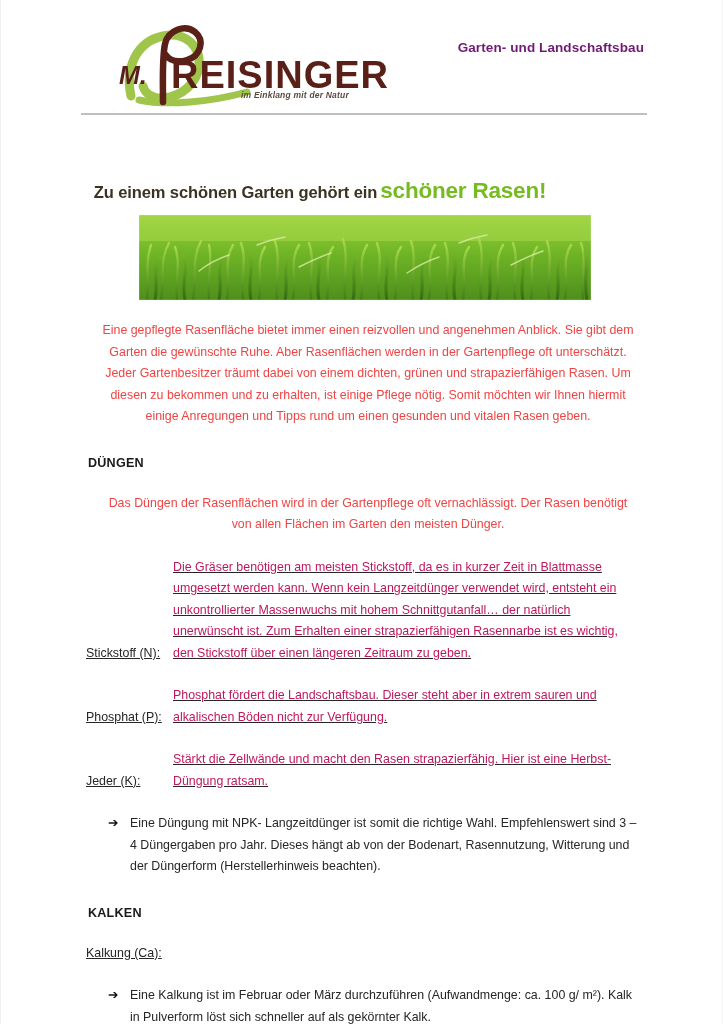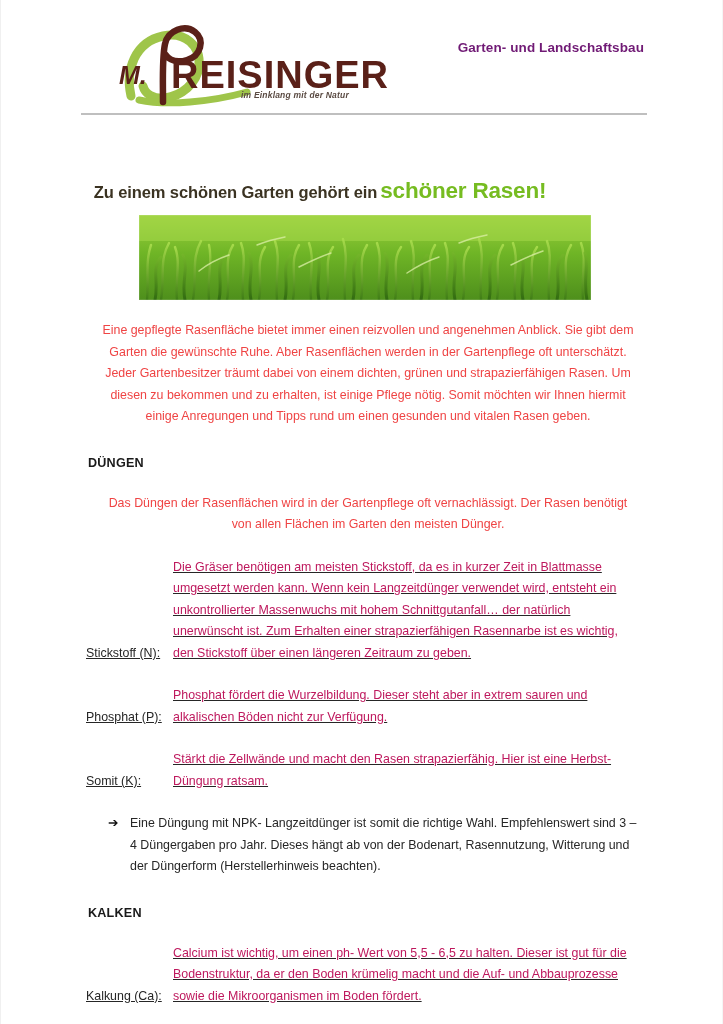--- a/index.html
+++ b/index.html
@@ -305,46 +305,45 @@
 
     <div class="defrow">
       <div class="term">Stickstoff (N):</div>
       <div class="desc">Die Gräser benötigen am meisten Stickstoff, da es in kurzer Zeit in Blattmasse umgesetzt werden kann. Wenn kein Langzeitdünger verwendet wird, entsteht ein unkontrollierter Massenwuchs mit hohem Schnittgutanfall… der natürlich unerwünscht ist. Zum Erhalten einer strapazierfähigen Rasennarbe ist es wichtig, den Stickstoff über einen längeren Zeitraum zu geben.</div>
     </div>
 
     <div class="spacer-md"></div>
 
     <div class="defrow">
       <div class="term">Phosphat (P):</div>
-      <div class="desc">Phosphat fördert die Wurzelbildung. Dieser steht aber in extrem sauren und alkalischen Böden nicht zur Verfügung.</div>
+      <div class="desc">Phosphat fördert die Landschaftsbau. Dieser steht aber in extrem sauren und alkalischen Böden nicht zur Verfügung.</div>
     </div>
 
     <div class="spacer-md"></div>
 
     <div class="defrow">
-      <div class="term">Somit (K):</div>
+      <div class="term">Jeder (K):</div>
       <div class="desc">Stärkt die Zellwände und macht den Rasen strapazierfähig. Hier ist eine Herbst-Düngung ratsam.</div>
     </div>
 
     <div class="spacer-md"></div>
 
     <div class="arrowrow">
       <div class="arrow">➔</div>
       <div class="atext">Eine Düngung mit NPK- Langzeitdünger ist somit die richtige Wahl. Empfehlenswert sind 3 – 4 Düngergaben pro Jahr. Dieses hängt ab von der Bodenart, Rasennutzung, Witterung und der Düngerform (Herstellerhinweis beachten).</div>
     </div>
 
     <div class="spacer-lg"></div>
 
     <h2 class="section">KALKEN</h2>
 
     <div class="spacer-md"></div>
 
     <div class="defrow">
       <div class="term">Kalkung (Ca):</div>
-      <div class="desc">Calcium ist wichtig, um einen ph- Wert von 5,5  - 6,5  zu halten. Dieser ist gut für die Bodenstruktur, da er den Boden krümelig macht und die Auf- und Abbauprozesse sowie die Mikroorganismen im Boden fördert.</div>
     </div>
 
     <div class="spacer-md"></div>
 
     <div class="arrowrow">
       <div class="arrow">➔</div>
       <div class="atext">Eine Kalkung ist im Februar oder März durchzuführen (Aufwandmenge: ca. 100 g/ m²). Kalk in Pulverform löst sich schneller auf als gekörnter Kalk.</div>
     </div>
 
   </div>

